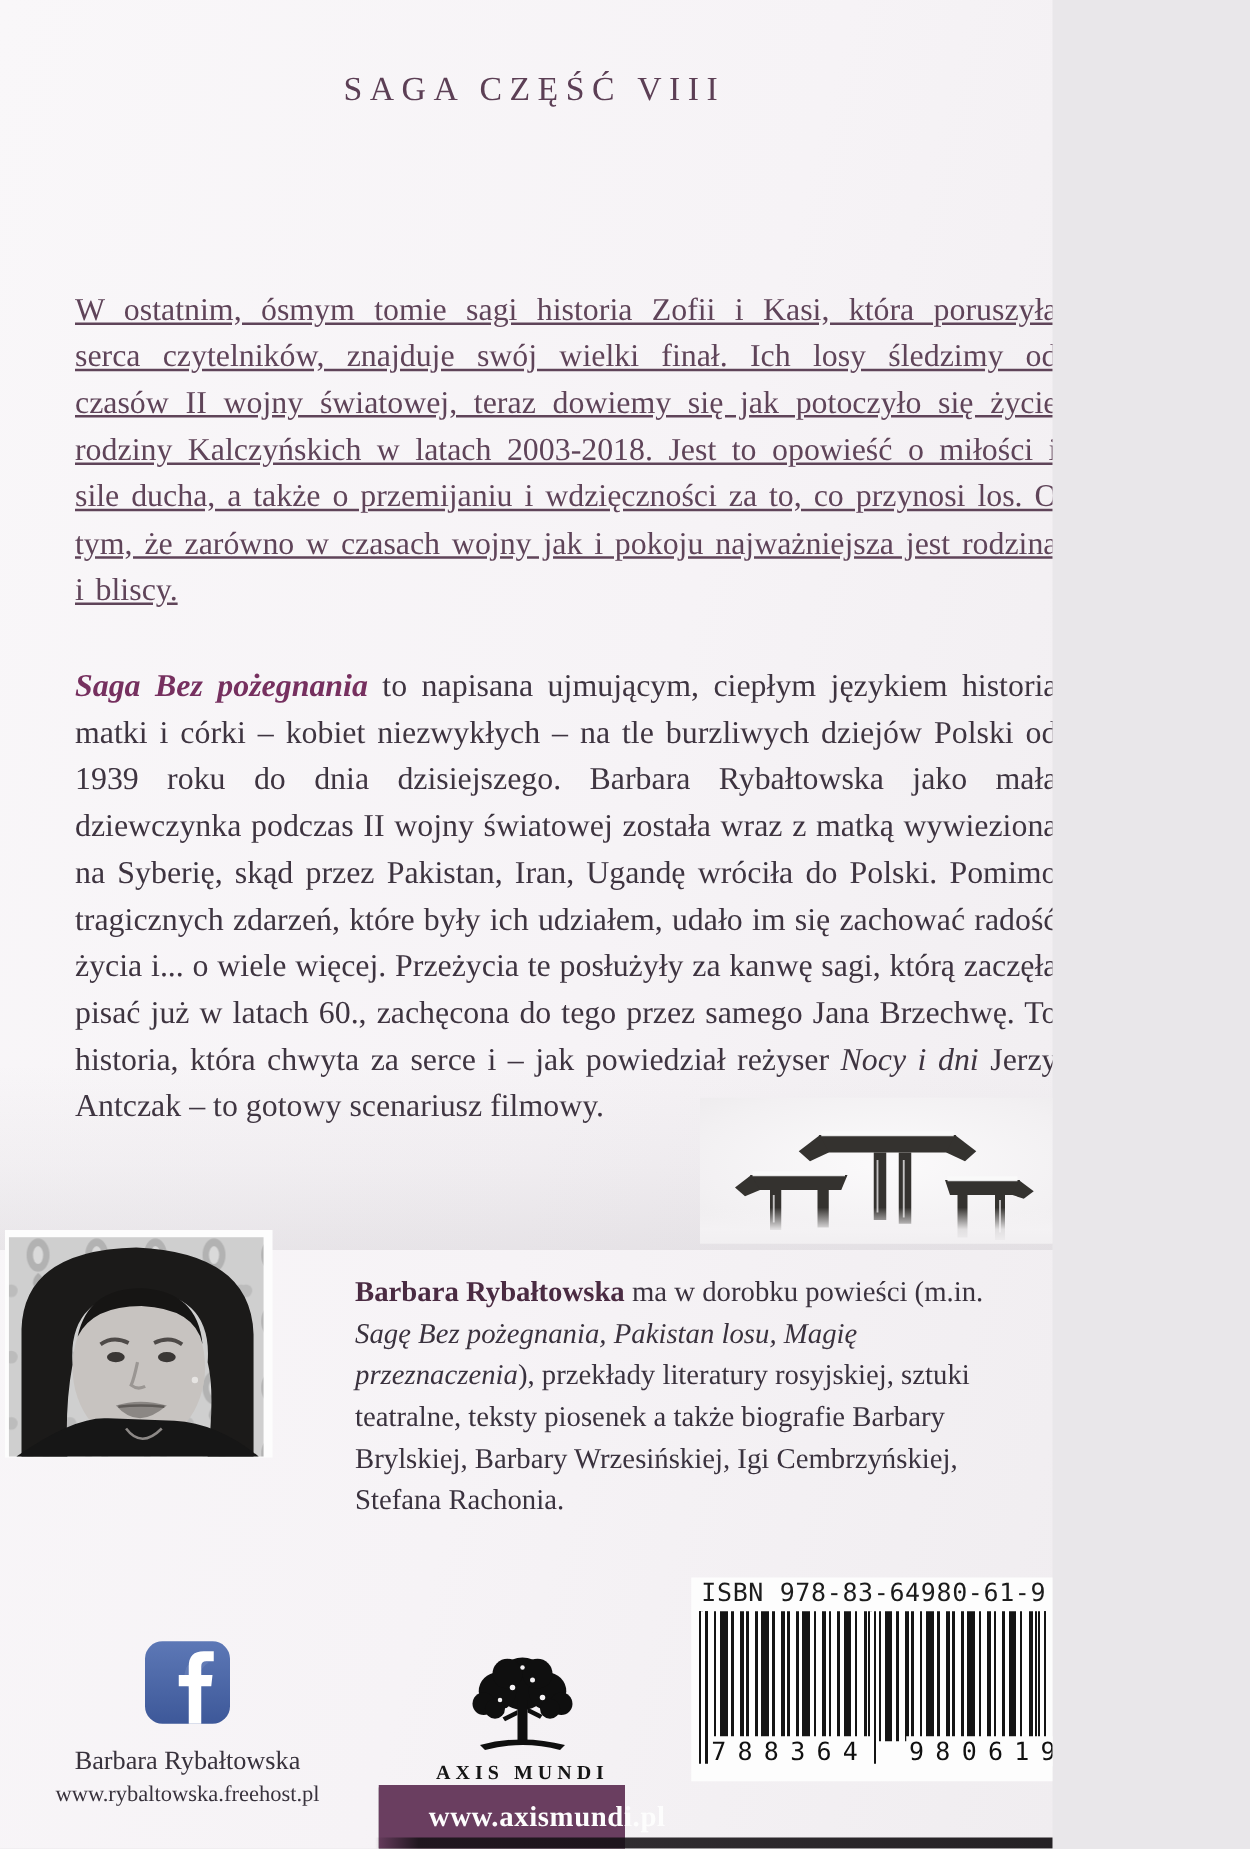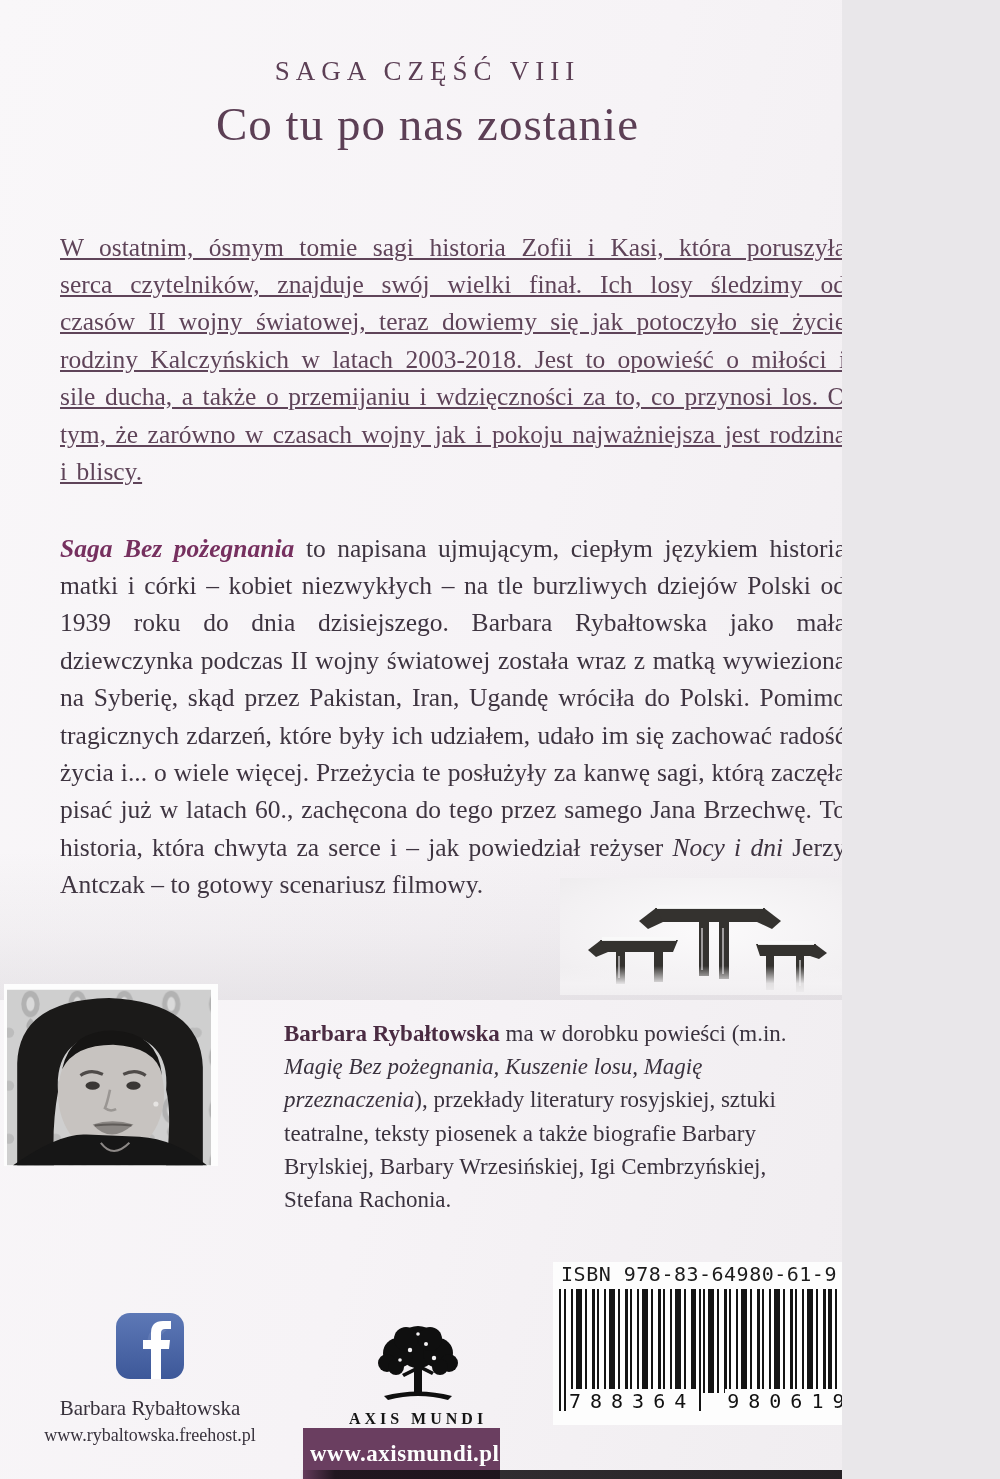--- a/index.html
+++ b/index.html
@@ -42,21 +42,21 @@
   .social{position:absolute;left:12px;top:1312px;width:276px;text-align:center;color:#38323c;}
   .fb-icon{width:70px;height:68px;margin:0 auto;display:block;}
   .social-name{margin-top:16px;font-size:21px;}
   .social-site{font-size:18px;margin-top:4px;}
 
   .publisher{position:absolute;left:328px;top:1322px;width:180px;text-align:center;}
   .publisher svg{display:block;margin:0 auto;}
   .publisher-name{font-size:16px;font-weight:bold;letter-spacing:4px;color:#151515;margin-top:2px;}
   .axis-bar{position:absolute;left:303px;top:1428px;width:197px;height:51px;background:#6a3e60;
     display:flex;align-items:center;box-shadow:0 2px 0 rgba(20,14,20,.6);}
-  .axis-bar span{color:#fdfdfd;font-weight:bold;font-size:23px;padding-left:7px;letter-spacing:.5px;}
+  .axis-bar span{color:#fdfdfd;font-weight:bold;font-size:23px;padding-left:40px;letter-spacing:.5px;}
 
   .isbn-area{position:absolute;left:553px;top:1262px;width:292px;text-align:center;background:#fdfdfd;padding-bottom:2px;}
   .isbn-label{font-family:"DejaVu Sans Mono",monospace;font-size:20px;color:#1c1c1c;letter-spacing:.5px;}
   .barcode{position:relative;height:134px;margin-top:3px;}
   .bars{position:absolute;left:6px;right:6px;top:0;height:104px;
     background:repeating-linear-gradient(90deg,#151515 0 3px,#fff 3px 5px,#151515 5px 7px,#fff 7px 12px,#151515 12px 14px,#fff 14px 17px,#151515 17px 23px,#fff 23px 26px,#151515 26px 28px,#fff 28px 33px);}
   .guard{position:absolute;top:0;height:122px;width:9px;
     background:repeating-linear-gradient(90deg,#151515 0 2px,#fff 2px 5px,#151515 5px 7px,#fff 7px 9px);}
   .guard.g-left{left:6px;} .guard.g-mid{left:50%;margin-left:-5px;} .guard.g-right{right:6px;}
   .digits{position:absolute;left:14px;right:14px;top:100px;display:flex;justify-content:space-between;gap:28px;}
@@ -72,21 +72,20 @@
 </head>
 <body>
 
 <div class="page">
 
   <div class="band"></div>
   <div class="band-edge"></div>
 
   <div class="header">
     <div class="series">SAGA CZĘŚĆ VIII</div>
-    <div class="title">Co tu po nas zostanie</div>
   </div>
 
   <p class="synopsis">W ostatnim, ósmym tomie sagi historia Zofii i Kasi, która poruszyła serca czytelników, znajduje swój wielki finał. Ich losy śledzimy od czasów II wojny światowej, teraz dowiemy się jak potoczyło się życie rodziny Kalczyńskich w latach 2003-2018. Jest to opowieść o miłości i sile ducha, a także o przemijaniu i wdzięczności za to, co przynosi los. O tym, że zarówno w czasach wojny jak i pokoju najważniejsza jest rodzina i bliscy.</p>
 
   <p class="saga"><span class="lead">Saga Bez pożegnania</span><span> to napisana ujmującym, ciepłym językiem historia matki i córki – kobiet niezwykłych – na tle burzliwych dziejów Polski od 1939 roku do dnia dzisiejszego. Barbara Rybałtowska jako mała dziewczynka podczas II wojny światowej została wraz z matką wywieziona na Syberię, skąd przez Pakistan, Iran, Ugandę wróciła do Polski. Pomimo tragicznych zdarzeń, które były ich udziałem, udało im się zachować radość życia i... o wiele więcej. Przeżycia te posłużyły za kanwę sagi, którą zaczęła pisać już w latach 60., zachęcona do tego przez samego Jana Brzechwę. To historia, która chwyta za serce i – jak powiedział reżyser </span><span class="it">Nocy i dni</span><span> Jerzy Antczak – to gotowy scenariusz filmowy.</span></p>
 
   <div class="snowfield"></div>
 
   <svg class="bench" viewBox="0 0 300 117">
     <defs>
@@ -158,21 +157,21 @@
       <path d="M101 98 Q98 112 96 116 Q101 120 107 117" stroke="#9a9693" stroke-width="2.5" fill="none"></path>
       <path d="M84 132 Q103 126 124 132 Q112 142 103 142 Q93 142 84 132 Z" fill="#8b8784"></path>
       <path d="M86 133 Q103 131 122 133" stroke="#5f5b58" stroke-width="2" fill="none"></path>
       <path d="M88 150 Q103 158 120 150 L120 162 L88 162 Z" fill="#b5b1ae"></path>
       <path d="M6 172 Q52 140 78 142 L130 144 Q164 146 196 172 Z" fill="#161616"></path>
       <path d="M92 150 Q104 166 120 150" stroke="#8c8886" stroke-width="2" fill="none"></path>
       <circle cx="146" cy="112" r="2.5" fill="#e6e4e2"></circle>
     </svg>
   </div>
 
-  <p class="bio"><span class="name">Barbara Rybałtowska</span><span> ma w dorobku powieści (m.in. </span><span class="it">Magię Bez pożegnania, Kuszenie losu, Magię przeznaczenia</span><span>), przekłady literatury rosyjskiej, sztuki teatralne, teksty piosenek a także biografie Barbary Brylskiej, Barbary Wrzesińskiej, Igi Cembrzyńskiej, Stefana Rachonia.</span></p>
+  <p class="bio"><span class="name">Barbara Rybałtowska</span><span> ma w dorobku powieści (m.in. </span><span class="it">Sagę Bez pożegnania, Pakistan losu, Magię przeznaczenia</span><span>), przekłady literatury rosyjskiej, sztuki teatralne, teksty piosenek a także biografie Barbary Brylskiej, Barbary Wrzesińskiej, Igi Cembrzyńskiej, Stefana Rachonia.</span></p>
 
   <div class="social">
     <svg class="fb-icon" viewBox="0 0 70 68">
       <defs>
         <linearGradient id="fbG" x1="0" y1="0" x2="0" y2="1">
           <stop offset="0%" stop-color="#5d78b6"></stop>
             <stop offset="100%" stop-color="#3d5899"></stop>
         </linearGradient>
       </defs>
       <rect x="1" y="1" width="68" height="66" rx="14" fill="url(#fbG)"></rect>

